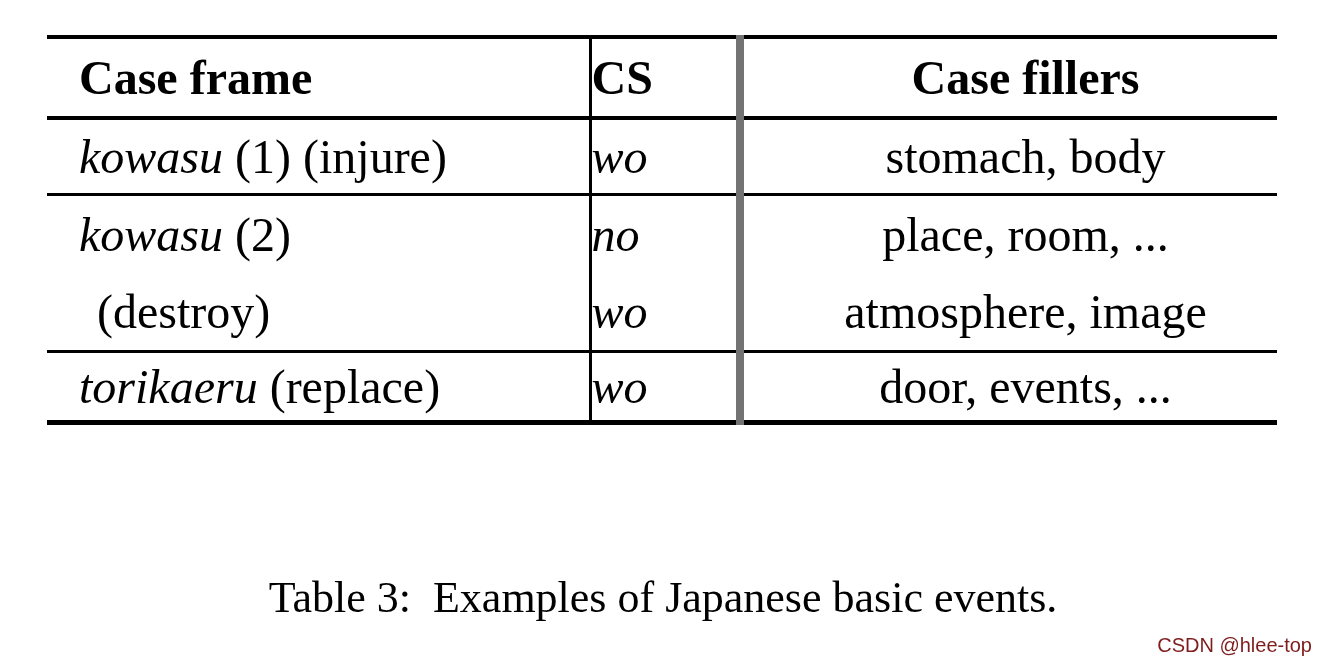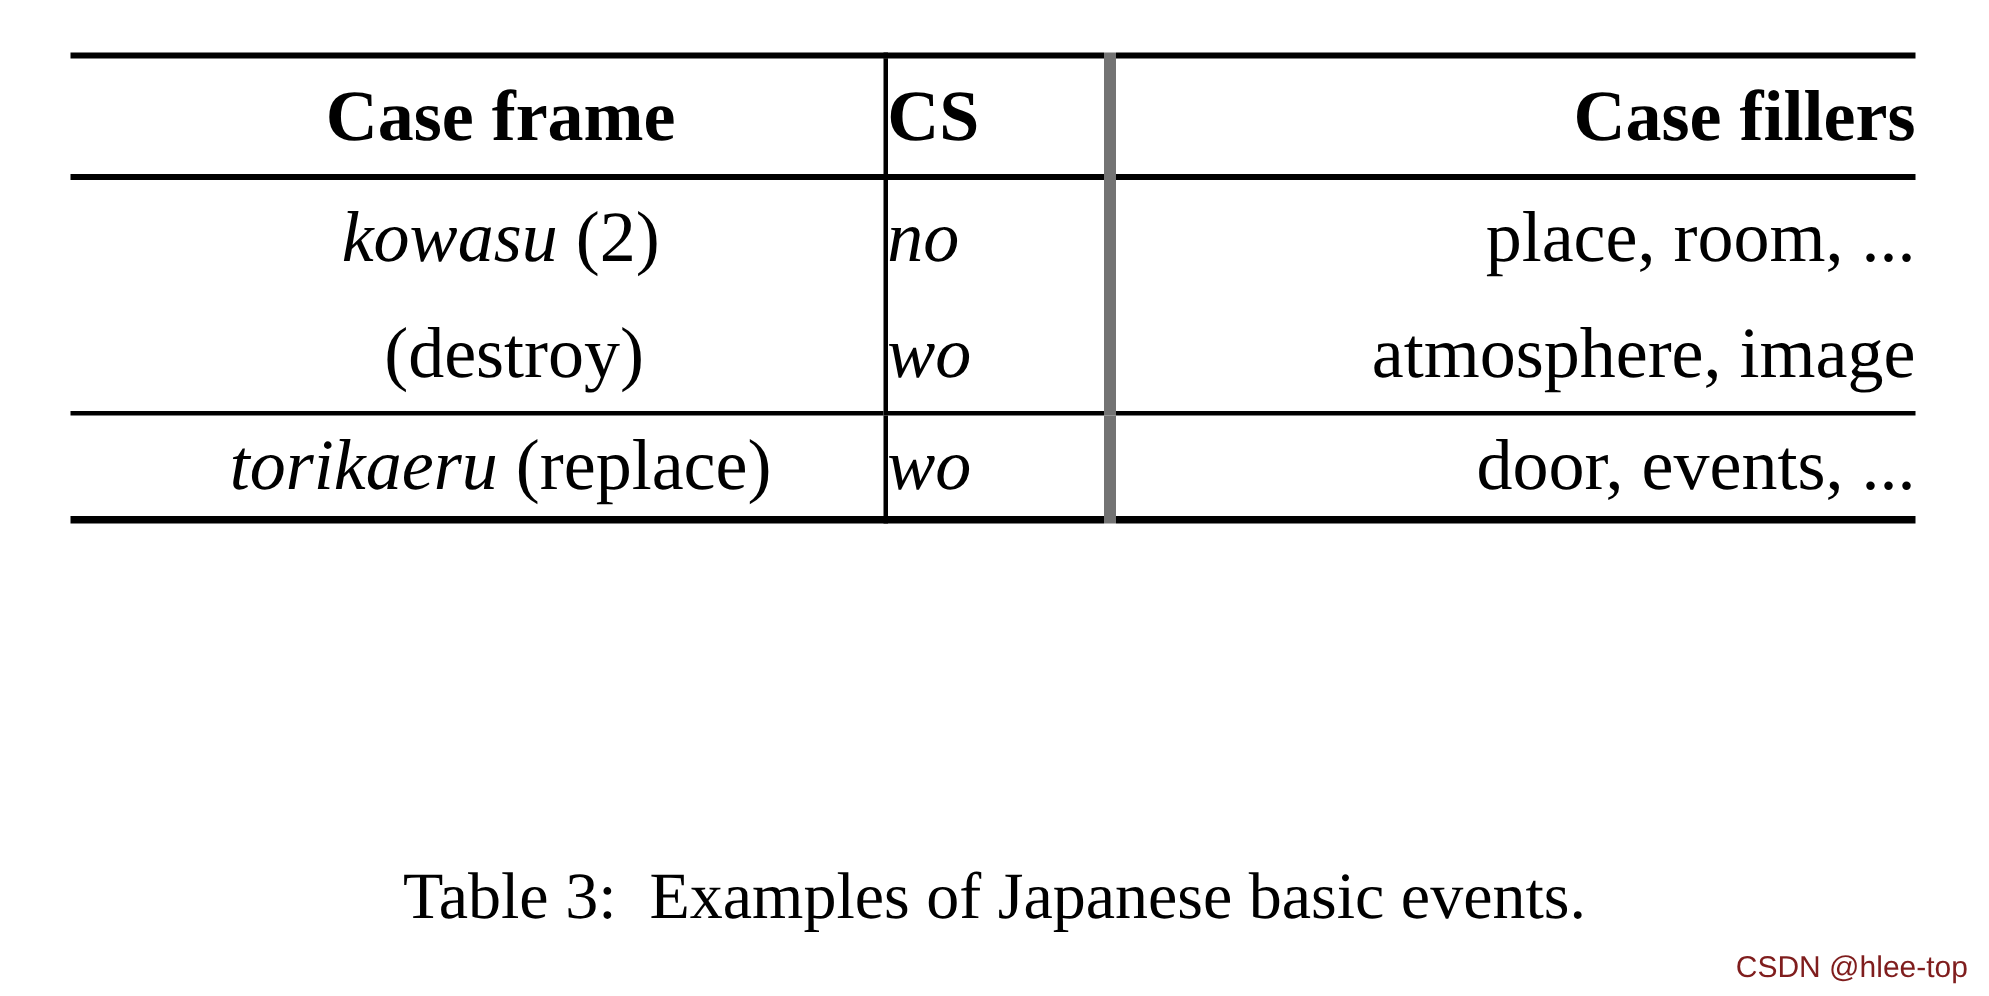--- a/index.html
+++ b/index.html
@@ -37,30 +37,30 @@
   tr.r3 { height: 71px; border-bottom: 3px solid #000; }
   tr.r4 { height: 79px; }
 
   th, td {
     padding: 0;
     vertical-align: middle;
     font-weight: normal;
   }
   th { font-weight: bold; }
   .cell-cf {
-    text-align: center;
+    text-align: left;
     padding-left: 32px;
   }
   .cell-cs {
     text-align: left;
     border-left: 3px solid #000;
     border-right: 8px solid #737373;
   }
   .cell-fill {
-    text-align: right;
+    text-align: center;
     padding-left: 30px;
   }
   .verb, .cs-val { font-style: italic; }
   .two-line div { line-height: 77px; }
   .cf-line2 { padding-left: 18px; }
 
   .caption {
     position: absolute;
     left: 0;
     top: 572px;
@@ -90,20 +90,25 @@
         <col class="c3">
     </colgroup>
     <thead>
       <tr>
         <th class="cell-cf">Case frame</th>
         <th class="cell-cs">CS</th>
         <th class="cell-fill">Case fillers</th>
       </tr>
     </thead>
     <tbody>
+      <tr class="r1">
+        <td class="cell-cf"><span class="verb">kowasu</span><span> (1) (injure)</span></td>
+        <td class="cell-cs"><span class="cs-val">wo</span></td>
+        <td class="cell-fill">stomach, body</td>
+      </tr>
 
       <tr class="r2">
         <td class="cell-cf two-line">
           <div><span class="verb">kowasu</span><span> (2)</span></div>
           <div class="cf-line2">(destroy)</div>
         </td>
         <td class="cell-cs two-line">
           <div class="cs-val">no</div>
           <div class="cs-val">wo</div>
         </td>

